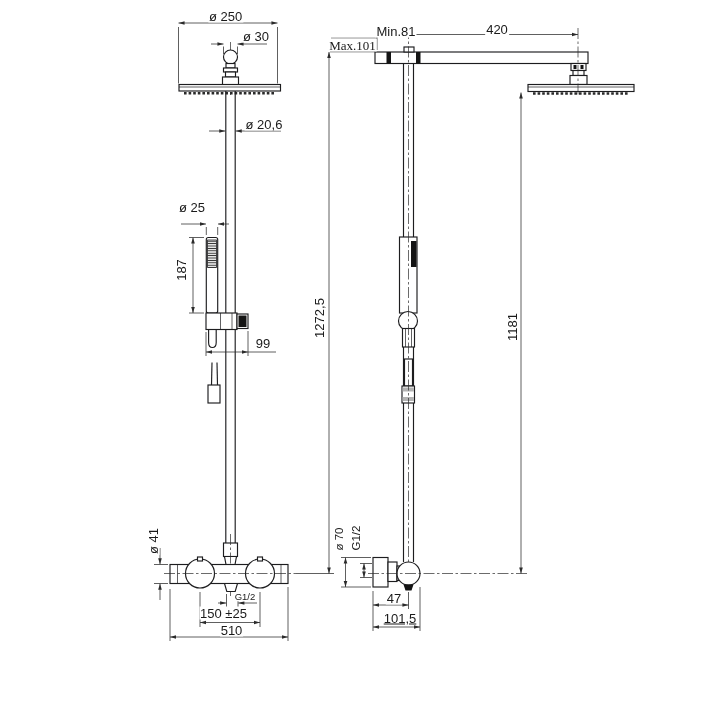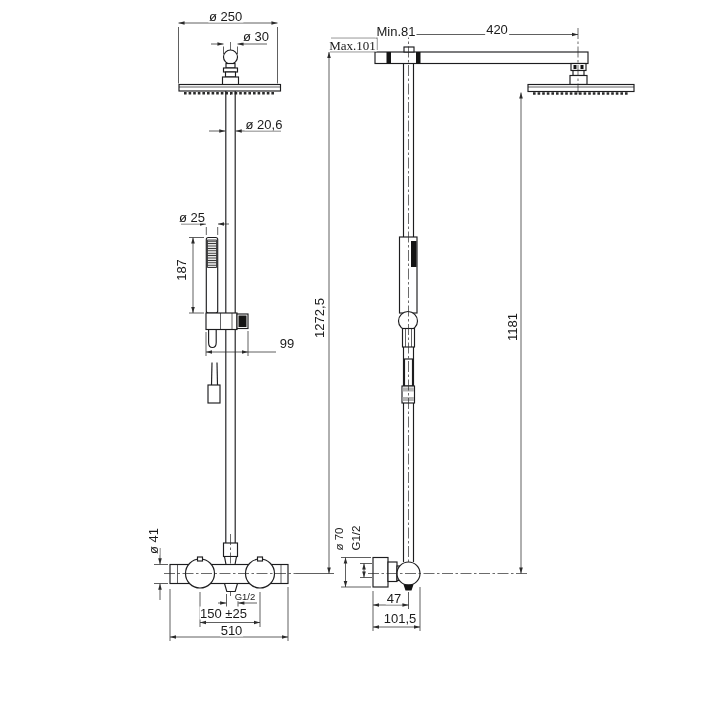--- a/index.html
+++ b/index.html
@@ -258,31 +258,31 @@
       <line class="ext" x1="420" y1="587" x2="420" y2="631"></line>
       <line class="dim arr2" x1="373" y1="605" x2="408.5" y2="605"></line>
       <line class="dim arr2" x1="373" y1="627" x2="420" y2="627"></line>
     </g>
   </g>
 </svg>
 
 <span class="lbl" style="left:225.5px;top:16px;">ø 250</span>
 <span class="lbl" style="left:256px;top:36px;">ø 30</span>
 <span class="lbl" style="left:264px;top:123.5px;">ø 20,6</span>
-<span class="lbl" style="left:192px;top:217px;">ø 25</span>
+<span class="lbl" style="left:192px;top:207px;">ø 25</span>
 <span class="lbl rot" style="left:181px;top:270px;">187</span>
-<span class="lbl" style="left:263px;top:343px;margin-left:24px;">99</span>
+<span class="lbl" style="left:263px;top:343px;">99</span>
 <span class="lbl rot" style="left:153px;top:541px;">ø 41</span>
 <span class="lbl sm" style="left:245px;top:596.5px;">G1/2</span>
 <span class="lbl" style="left:223.5px;top:613px;">150 ±25</span>
 <span class="lbl" style="left:231.5px;top:629.5px;">510</span>
 <span class="lbl rot" style="left:319px;top:318px;">1272,5</span>
 
 <span class="lbl" style="left:352px;top:31px;margin-left:44px;">Min.81</span>
 <span class="lbl" style="left:352.5px;top:44.5px;font-family:Liberation Serif, serif;">Max.101</span>
 <span class="lbl" style="left:497px;top:29px;">420</span>
 <span class="lbl rot" style="left:512px;top:327px;">1181</span>
 <span class="lbl rot md" style="left:339.5px;top:539px;">ø 70</span>
 <span class="lbl rot md" style="left:356.5px;top:537.5px;">G1/2</span>
 <span class="lbl" style="left:394px;top:597.5px;">47</span>
-<span class="lbl" style="left:400px;top:618px;">101,5</span>
+<span class="lbl" style="left:400px;top:618px;text-decoration:underline;">101,5</span>
 
 </div>
 
 </body></html>

